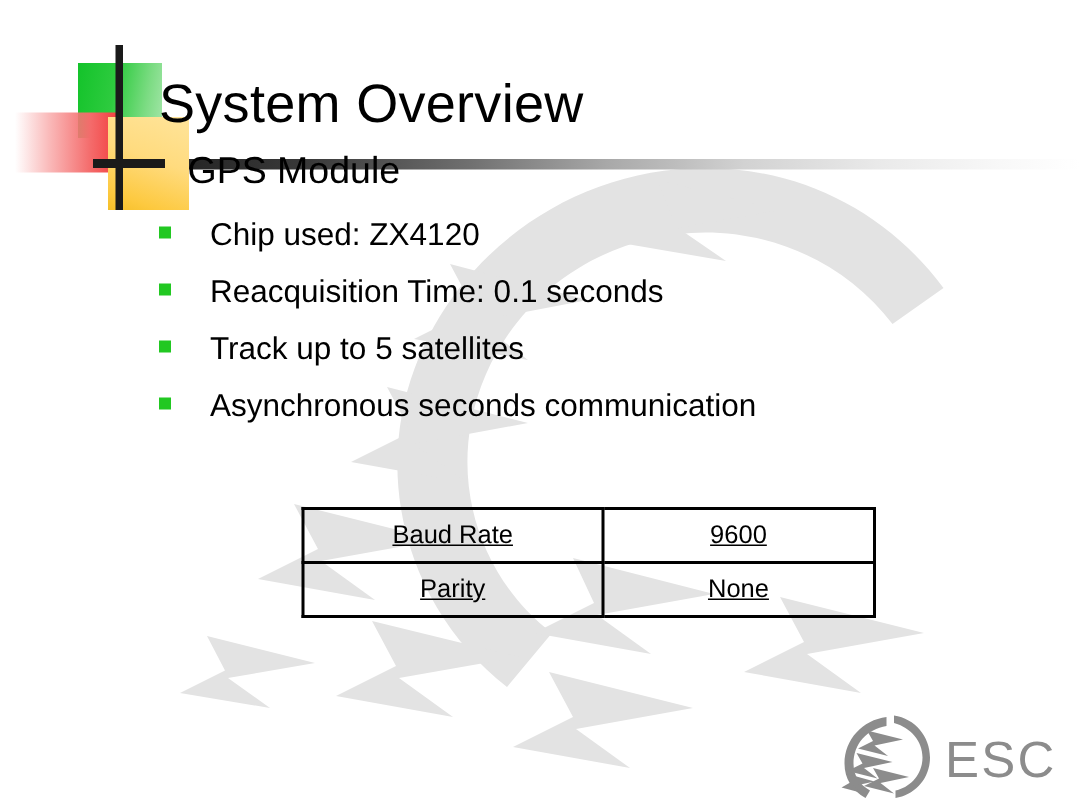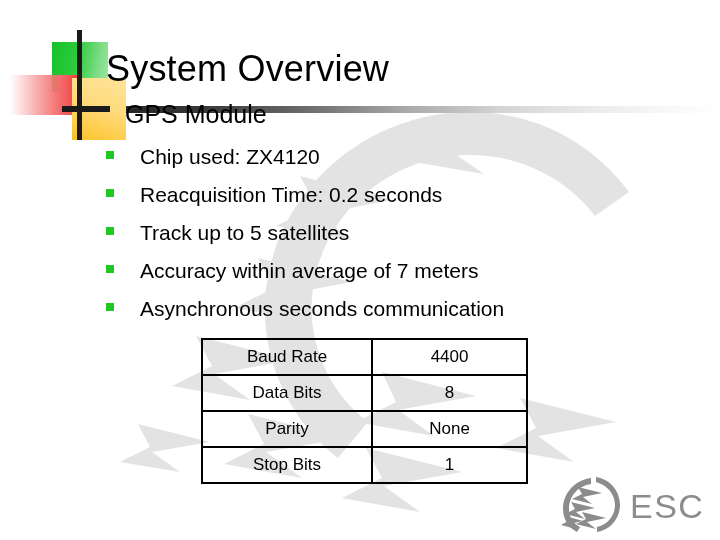--- a/index.html
+++ b/index.html
@@ -125,24 +125,25 @@
     font-size: 21px;
     line-height: 38px;
     white-space: nowrap;
   }
 
   
   #spec-table {
     position: absolute;
     left: 201px;
     top: 338px;
-    width: 327px;
+    width: 383px;
     border-collapse: collapse;
     z-index: 4;
     background: transparent;
+    text-decoration: underline;
   }
   #spec-table td {
     border: 2px solid #000000;
     font-size: 17px;
     line-height: 20px;
     padding: 6px 8px;
     text-align: center;
     background: transparent;
     height: 22px;
   }
@@ -203,57 +204,45 @@
 
 <div id="bullet-list">
 
   <div class="bullet-row">
     <span class="bullet-marker"></span>
     <span class="bullet-text">Chip used: ZX4120</span>
   </div>
 
   <div class="bullet-row">
     <span class="bullet-marker"></span>
-    <span class="bullet-text">Reacquisition Time: 0.2 seconds</span>
+    <span class="bullet-text">Reacquisition Time: 0.1 seconds</span>
   </div>
 
   <div class="bullet-row">
     <span class="bullet-marker"></span>
     <span class="bullet-text">Track up to 5 satellites</span>
   </div>
 
-  <div class="bullet-row">
-    <span class="bullet-marker"></span>
-    <span class="bullet-text">Accuracy within average of 7 meters</span>
-  </div>
 
   <div class="bullet-row">
     <span class="bullet-marker"></span>
     <span class="bullet-text">Asynchronous seconds communication</span>
   </div>
 
 </div>
 
 <table id="spec-table">
   <tbody>
     <tr>
       <td class="cell-name">Baud Rate</td>
-      <td class="cell-value">4400</td>
-    </tr>
-    <tr>
-      <td class="cell-name">Data Bits</td>
-      <td class="cell-value">8</td>
+      <td class="cell-value">9600</td>
     </tr>
     <tr>
       <td class="cell-name">Parity</td>
       <td class="cell-value">None</td>
-    </tr>
-    <tr>
-      <td class="cell-name">Stop Bits</td>
-      <td class="cell-value">1</td>
     </tr>
   </tbody>
 </table>
 
 <svg id="esc-logo" viewBox="0 0 150 62" xmlns="http://www.w3.org/2000/svg">
   <g fill="#8c8c8c">
     <path d="M33 6
              C 17 8, 5 21, 5 37
              C 5 47, 10 55, 19 60
              L 22 55

